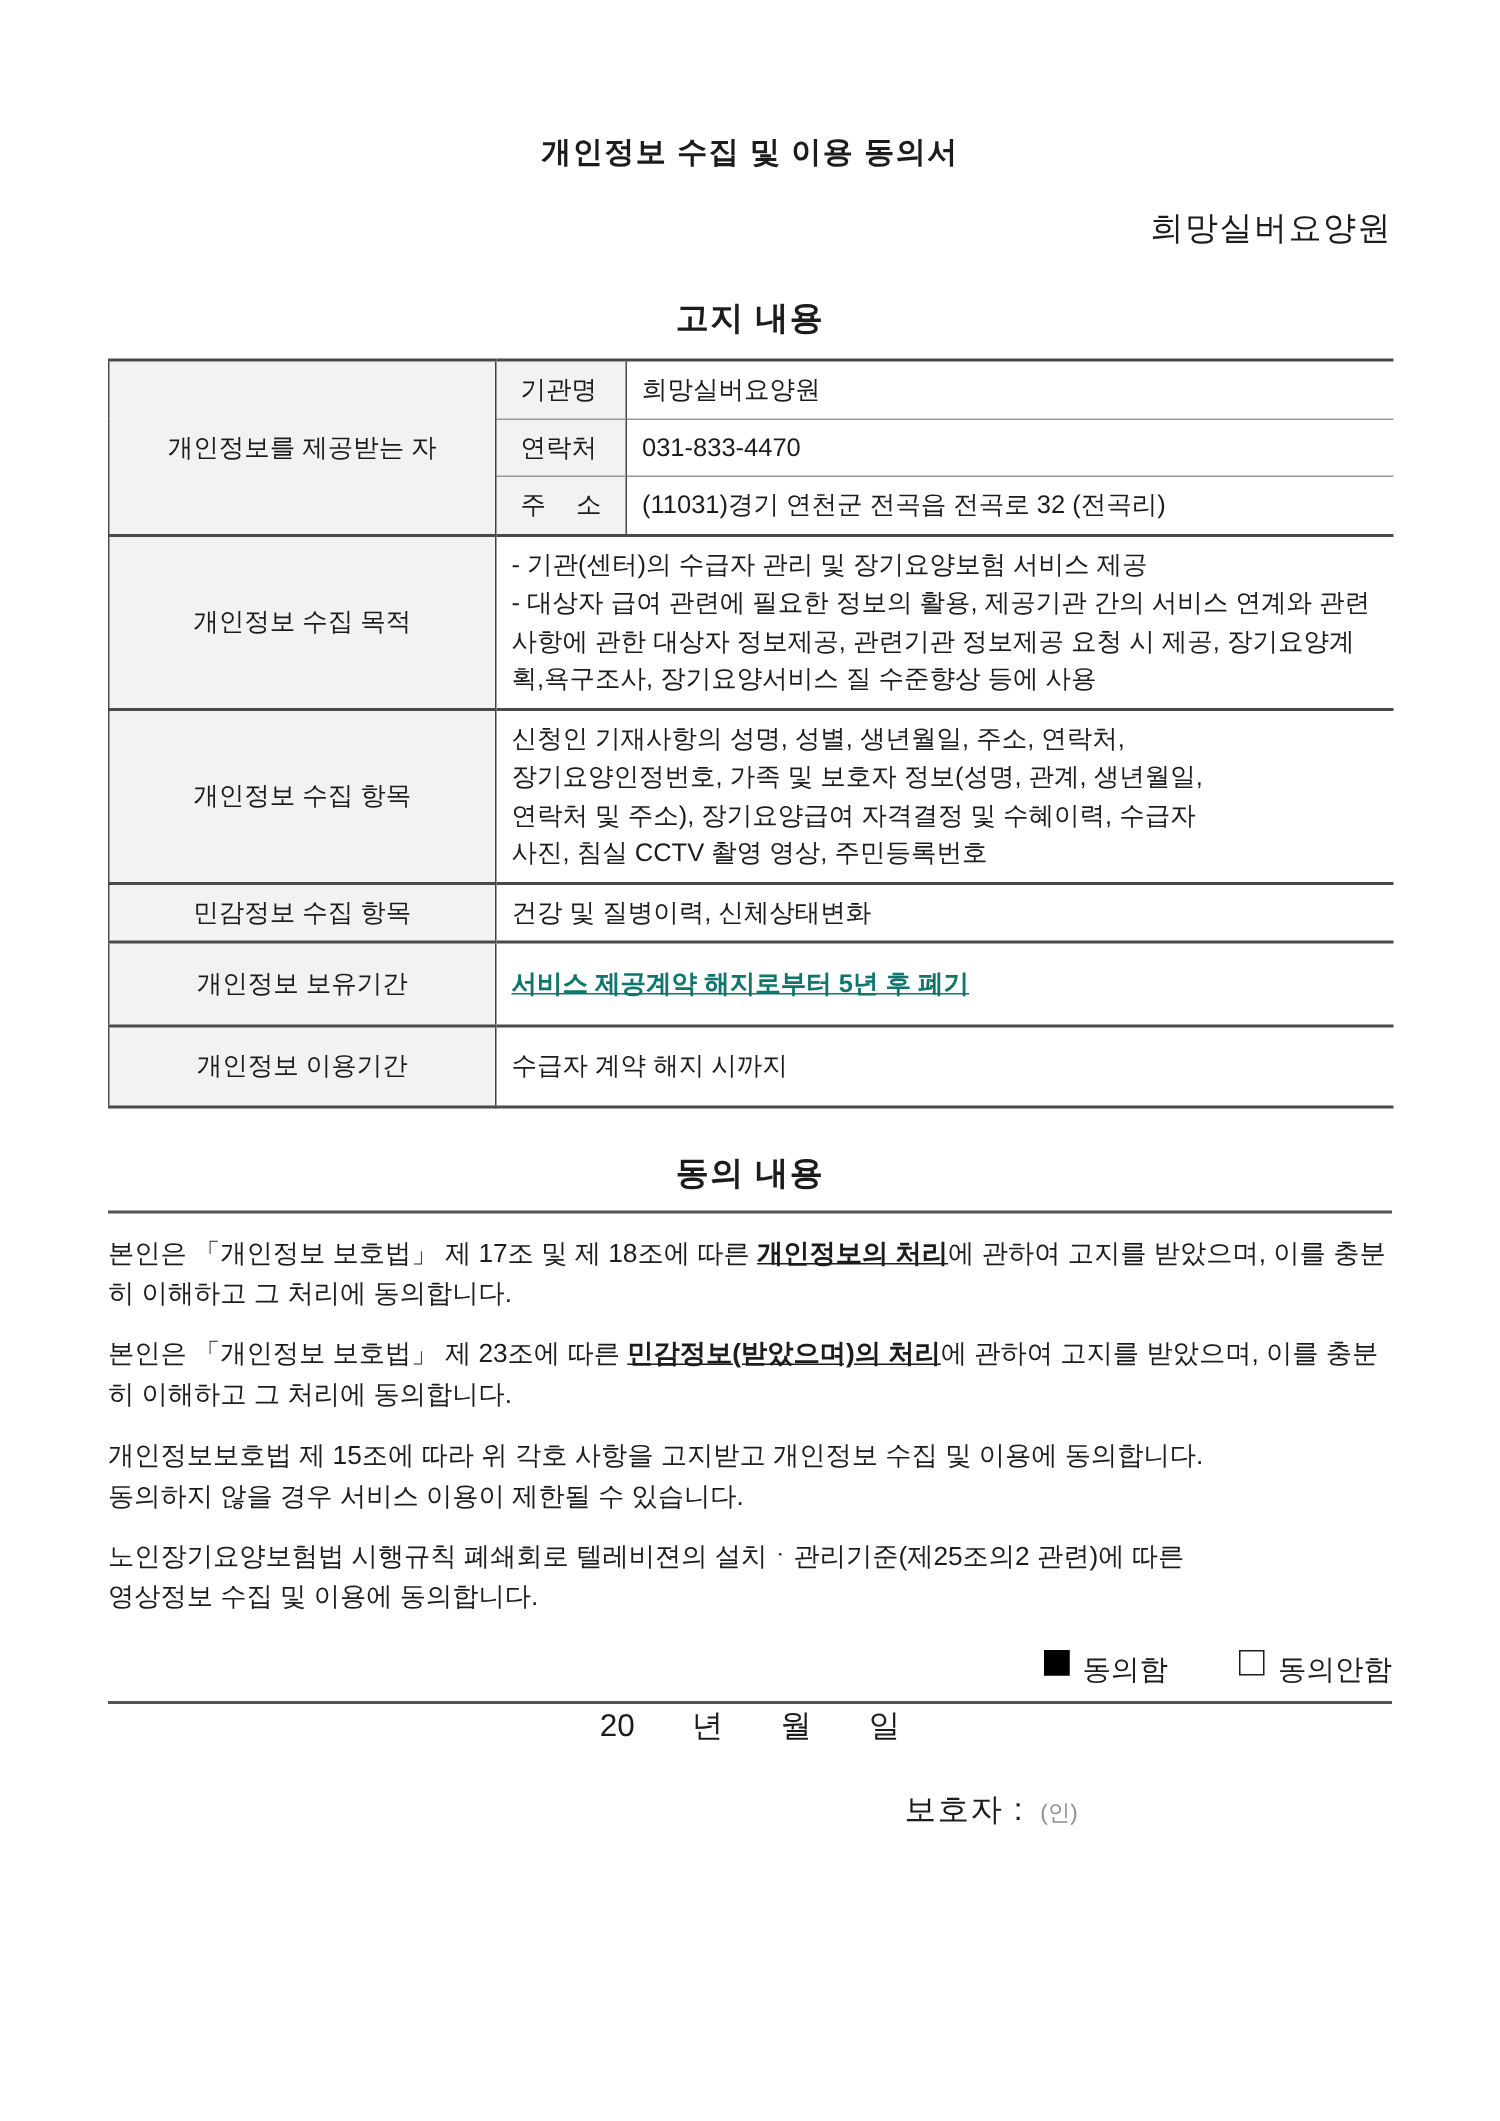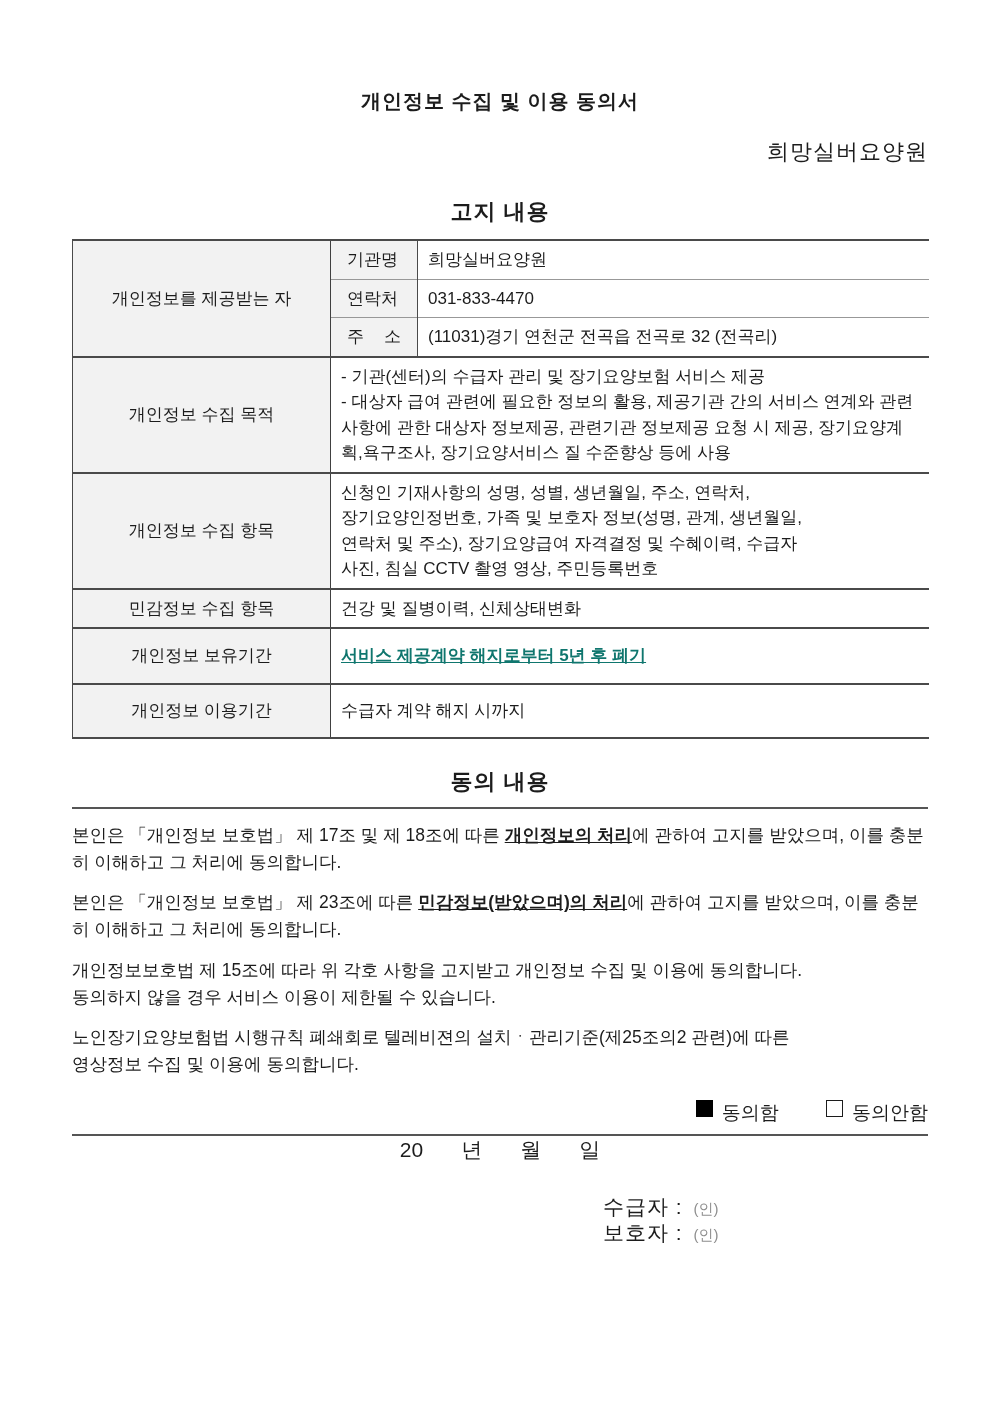--- a/index.html
+++ b/index.html
@@ -215,22 +215,18 @@
   </div>
 
   <hr class="rule rule-bottom">
 
   <div class="date-line">
     <span>20</span><span>년</span><span>월</span><span>일</span>
   </div>
 
   <div class="signatures">
     <div class="sig-row">
-      <span>수급자 :</span>
-      <span class="sig-seal">(인)</span>
-    </div>
-    <div class="sig-row">
       <span>보호자 :</span>
       <span class="sig-seal">(인)</span>
     </div>
   </div>
 
 </div>
 
 </body></html>

